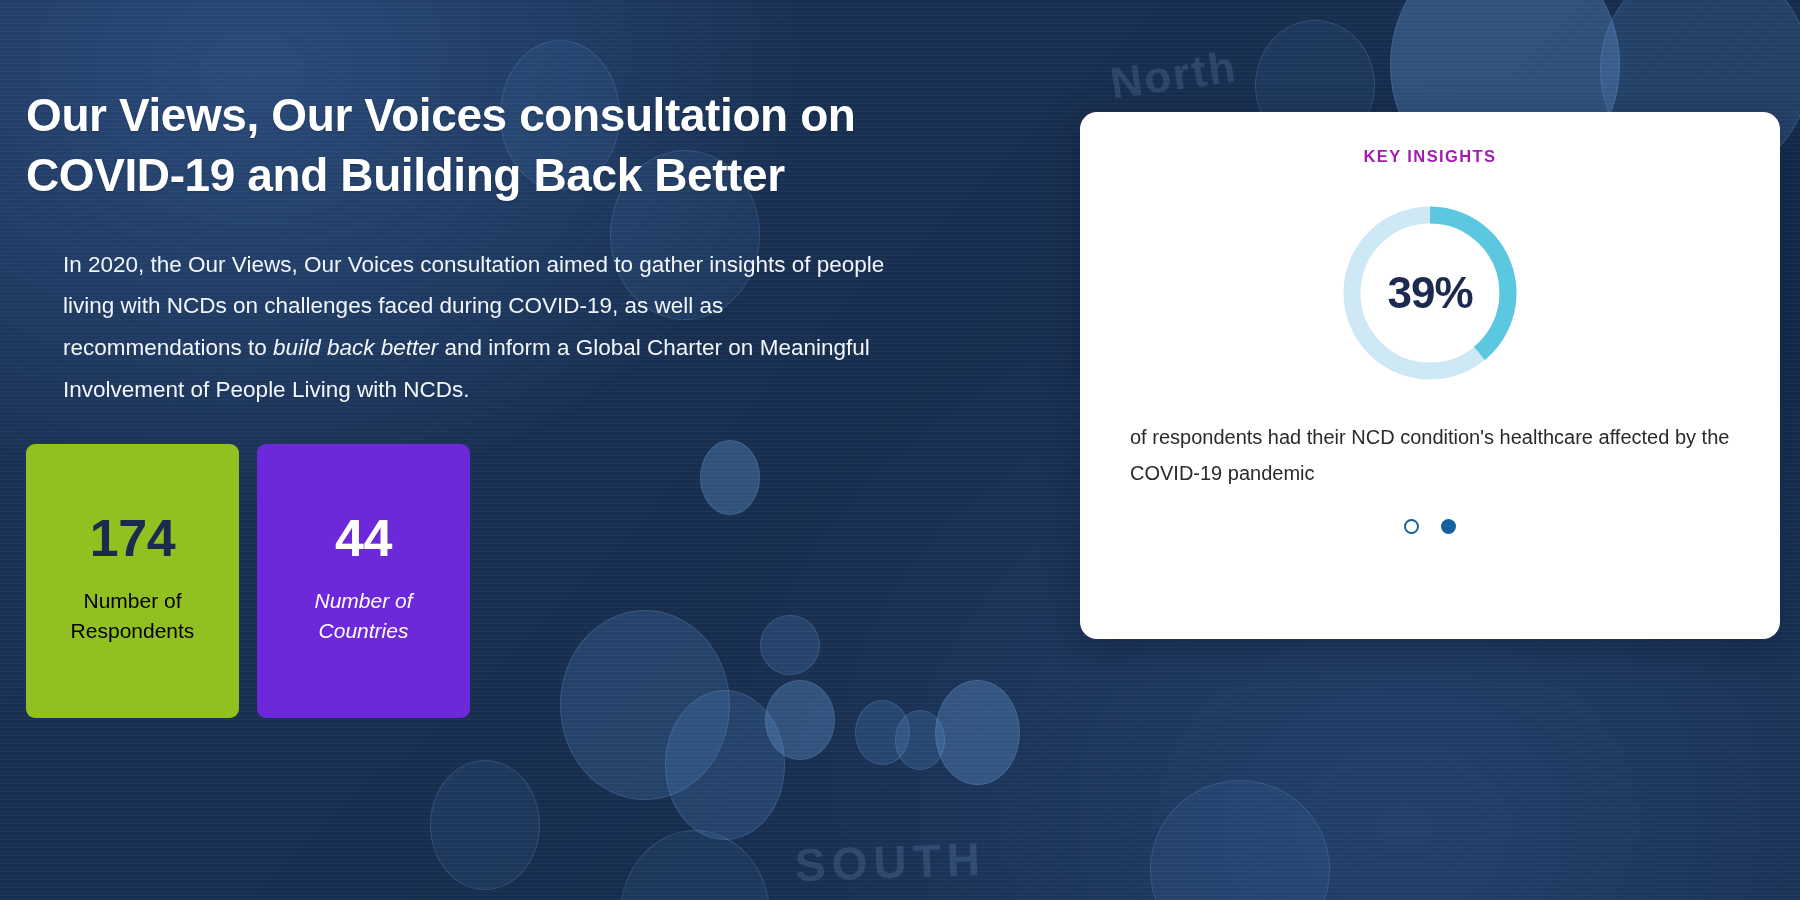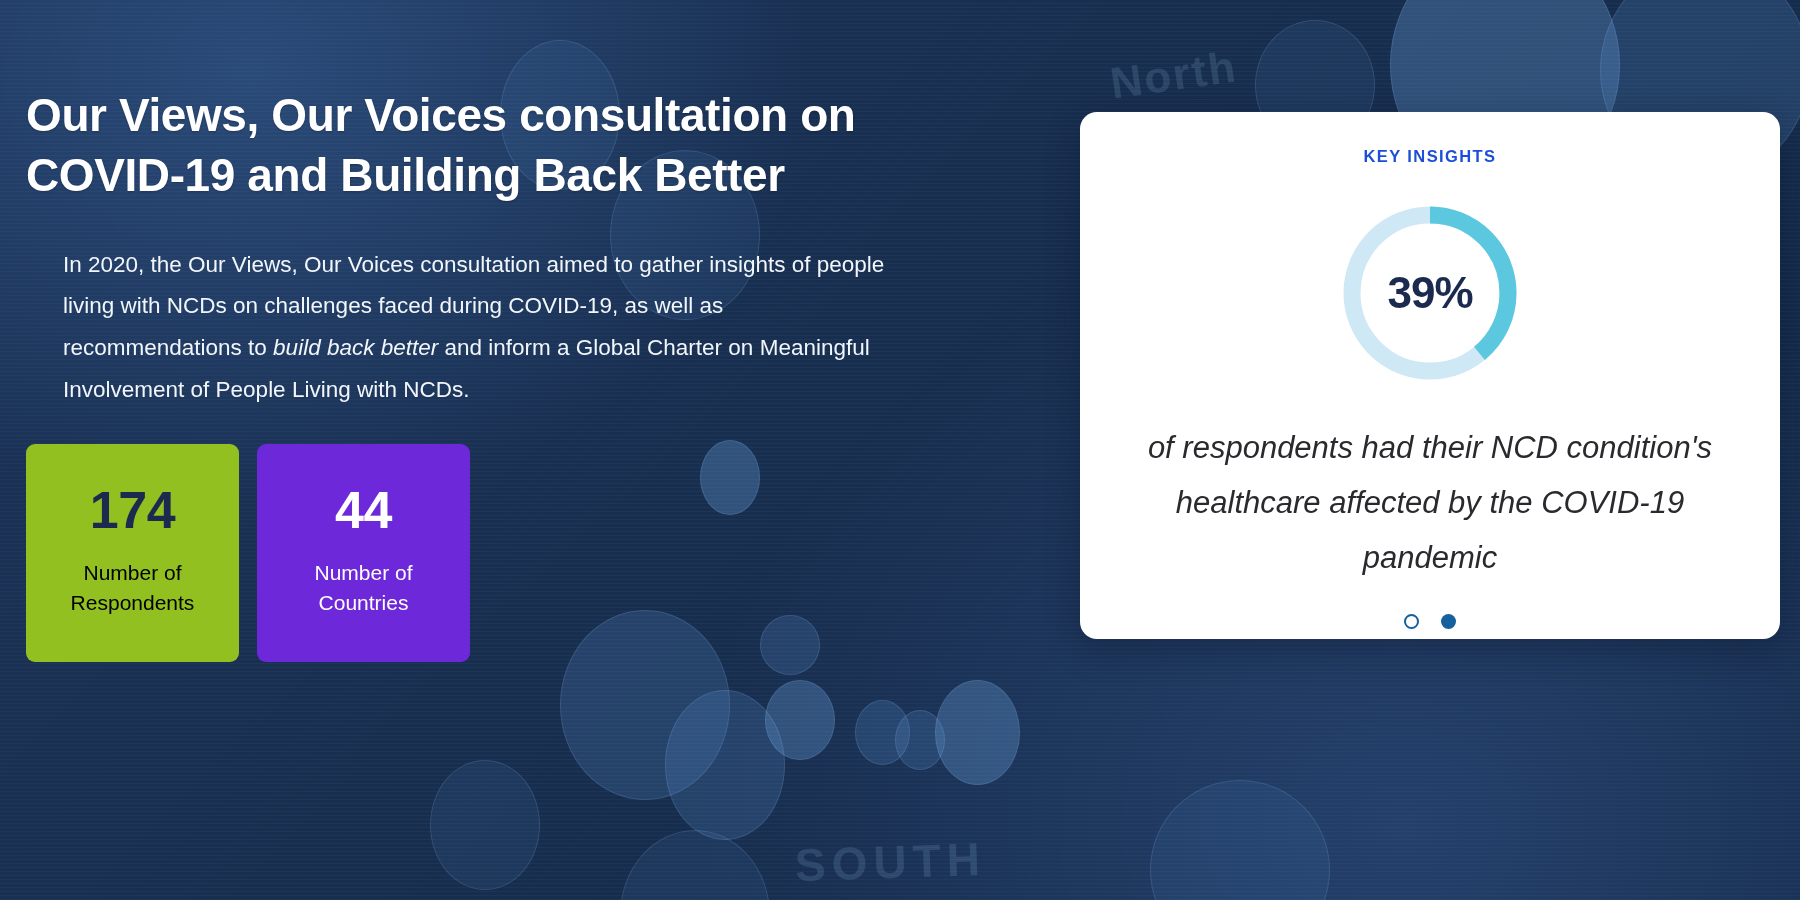--- a/index.html
+++ b/index.html
@@ -85,21 +85,21 @@
   #intro-paragraph .em { font-style: italic; }
 
   
   #stat-cards {
     display: flex;
     gap: 18px;
     margin-top: 33px;
   }
   .stat-card {
     width: 213px;
-    height: 218px;
+    height: 274px;
     border-radius: 9px;
     display: flex;
     flex-direction: column;
     align-items: center;
     justify-content: center;
     padding: 10px 12px 14px;
   }
   .stat-card .value {
     font-size: 52px;
     font-weight: 800;
@@ -156,26 +156,24 @@
     align-items: center;
     justify-content: center;
     font-size: 44px;
     font-weight: 800;
     color: #1b2a4e;
     letter-spacing: -1px;
   }
   #insight-caption {
     margin-top: 34px;
     width: 600px;
-    text-align: center;
     color: #2a2a2e;
-    font-size: 31px;
+    font-size: 20px;
     line-height: 1.78;
     font-weight: 400;
-    font-style: italic;
   }
   #carousel-dots {
     display: flex;
     gap: 22px;
     margin-top: 28px;
     align-items: center;
   }
   .dot {
     width: 15px; height: 15px;
     border-radius: 50%;
@@ -220,29 +218,29 @@
 
     <div id="stat-cards">
 
       <div class="stat-card" id="stat-card-respondents" style="background: rgb(146, 192, 32);">
         <div class="value" style="color: rgb(27, 42, 78);">174</div>
         <div class="label" style="color: #000000;">Number of Respondents</div>
       </div>
 
       <div class="stat-card" id="stat-card-countries" style="background: #6d28d9;">
         <div class="value" style="color: rgb(255, 255, 255);">44</div>
-        <div class="label" style="color: rgb(255, 255, 255);">Number of Countries</div>
+        <div class="label" style="color: rgb(255, 255, 255); font-style: italic;">Number of Countries</div>
       </div>
 
     </div>
   </div>
 
   <div id="insights-card">
 
-    <div id="insights-eyebrow" style="color: #1d4ed8;">KEY INSIGHTS</div>
+    <div id="insights-eyebrow" style="color: #a21caf;">KEY INSIGHTS</div>
 
     <div id="donut-wrap">
       <svg width="186" height="186" viewBox="0 0 186 186">
         <circle id="donut-track" cx="93" cy="93" r="78" fill="none" stroke="#cfe8f5" stroke-width="17"></circle>
         <circle id="donut-value" cx="93" cy="93" r="78" fill="none" stroke="#5bc8e0" stroke-width="17" stroke-linecap="butt" transform="rotate(-90 93 93)" stroke-dasharray="191.134497044403 490.0884539600077"></circle>
       </svg>
       <div id="donut-center-label">39%</div>
     </div>
 
     <div id="insight-caption">of respondents had their NCD condition's healthcare affected by the COVID-19 pandemic</div>

